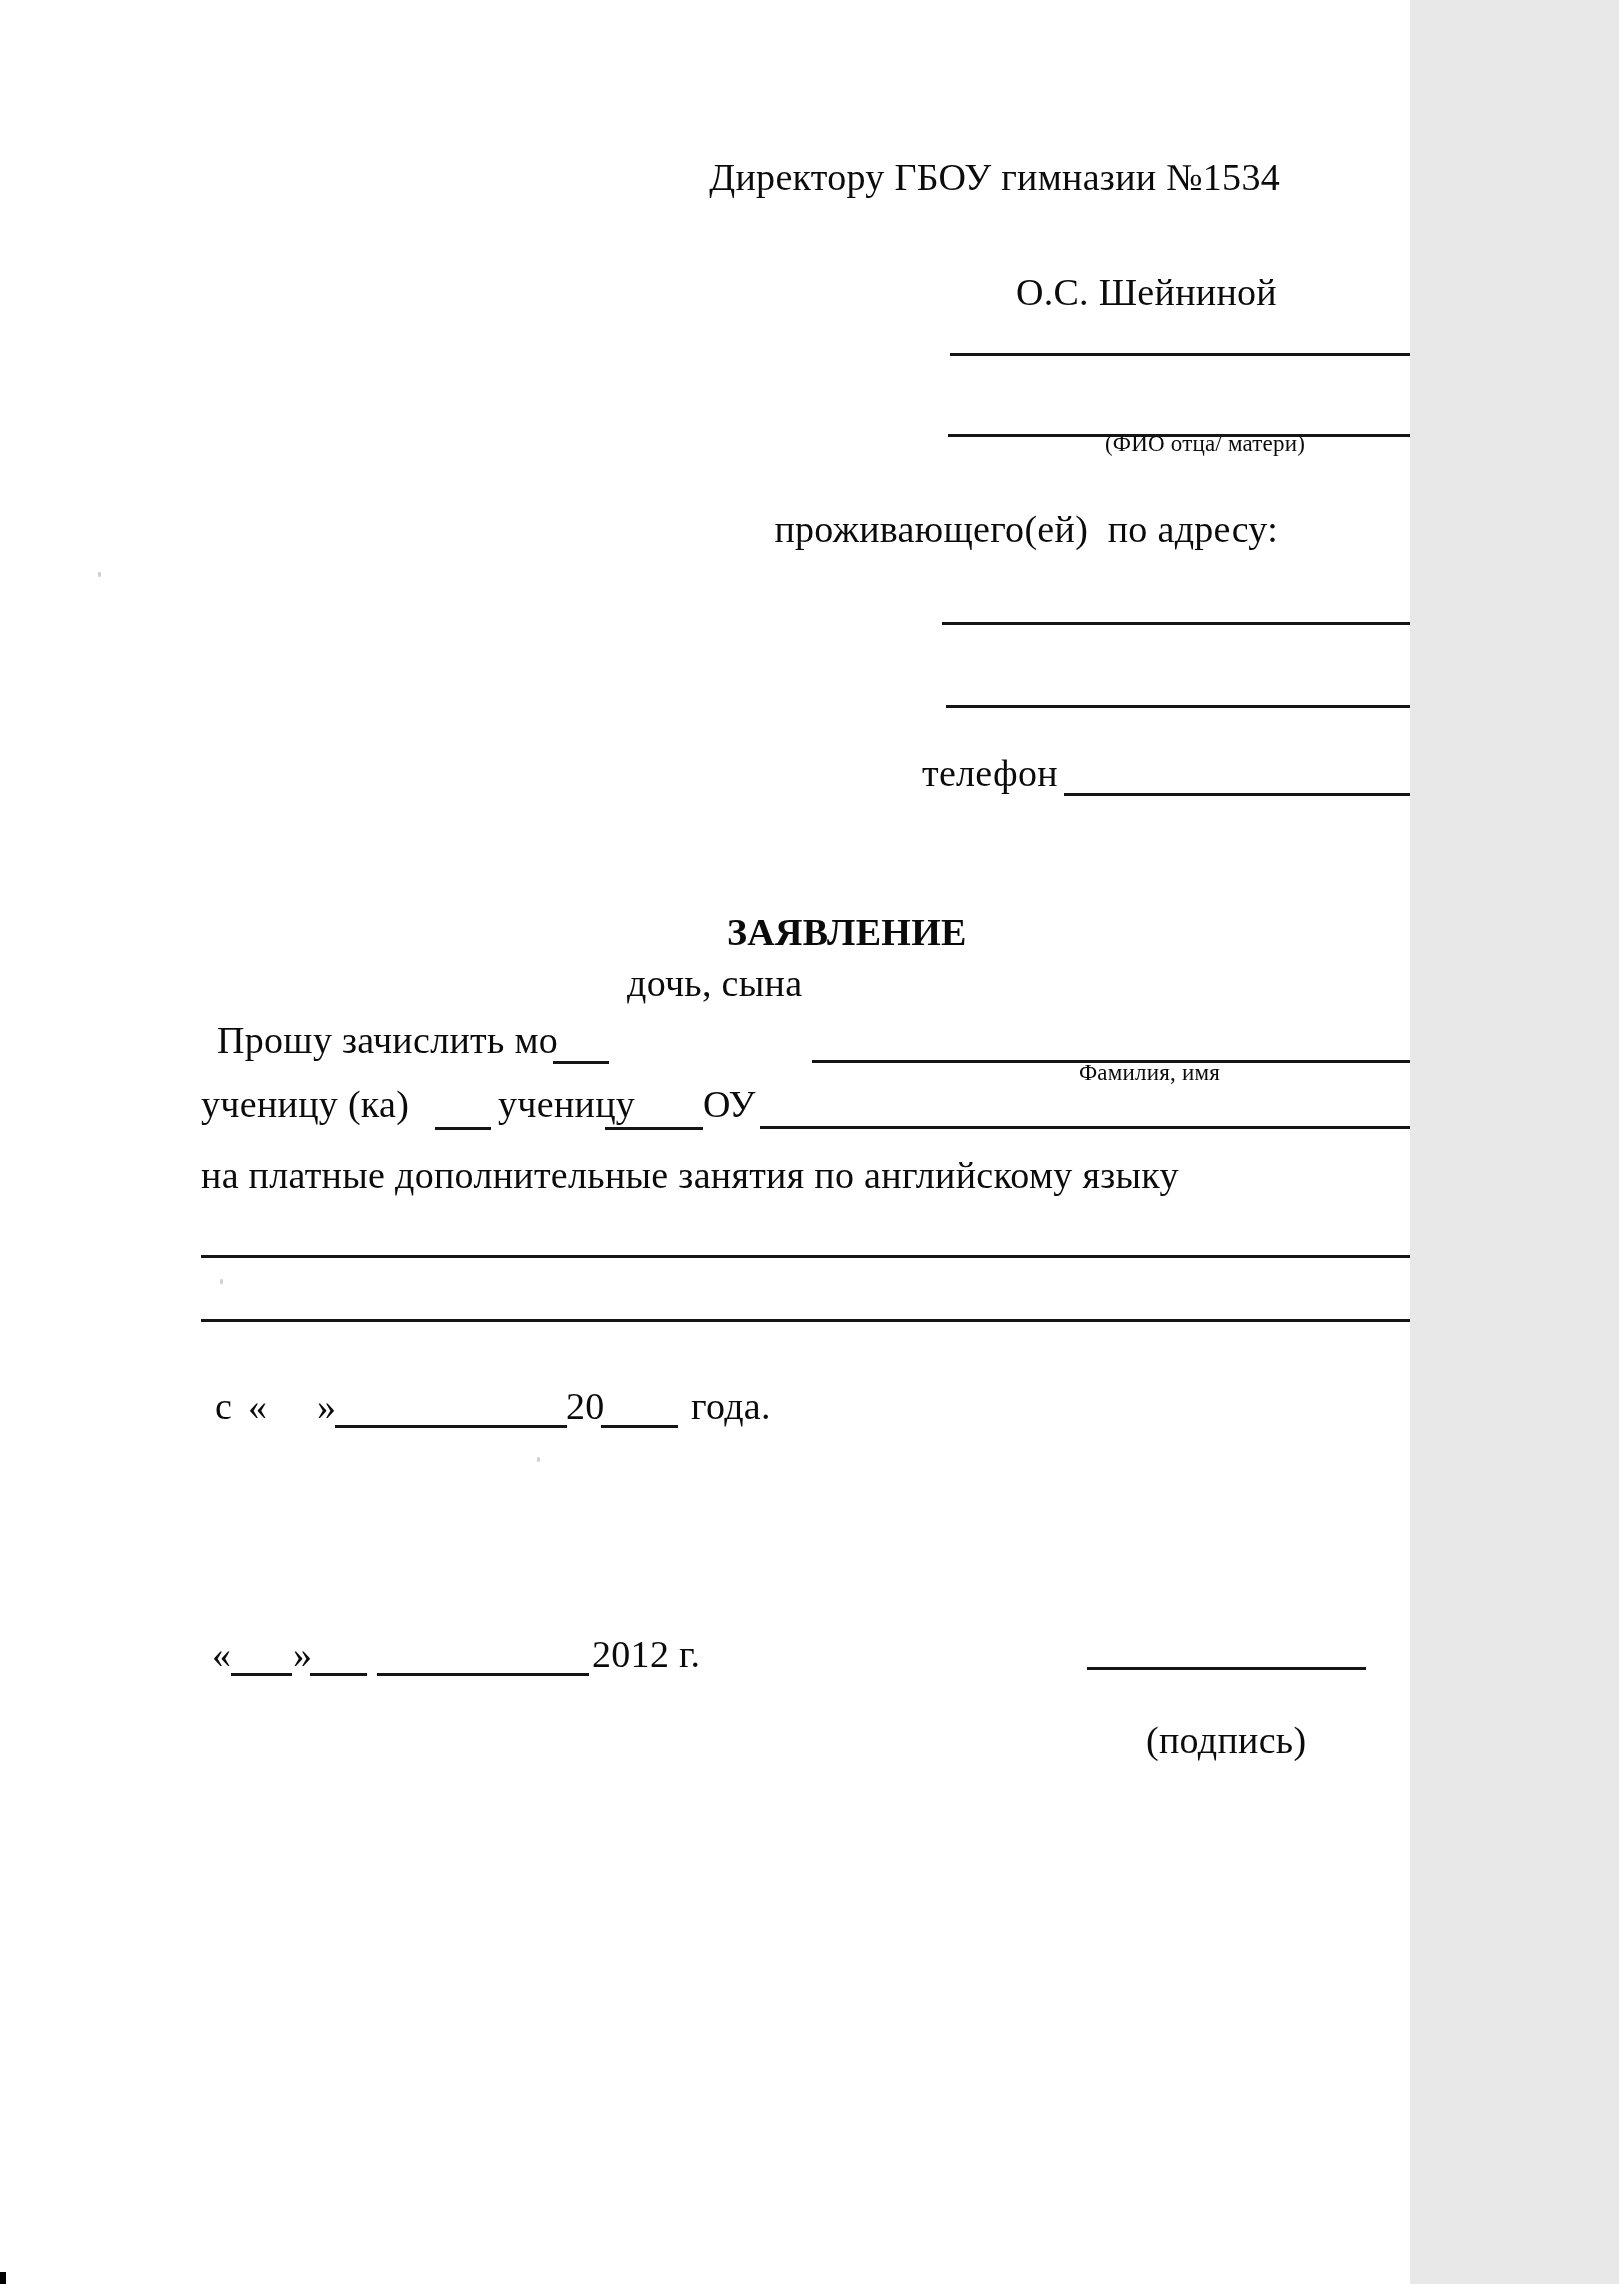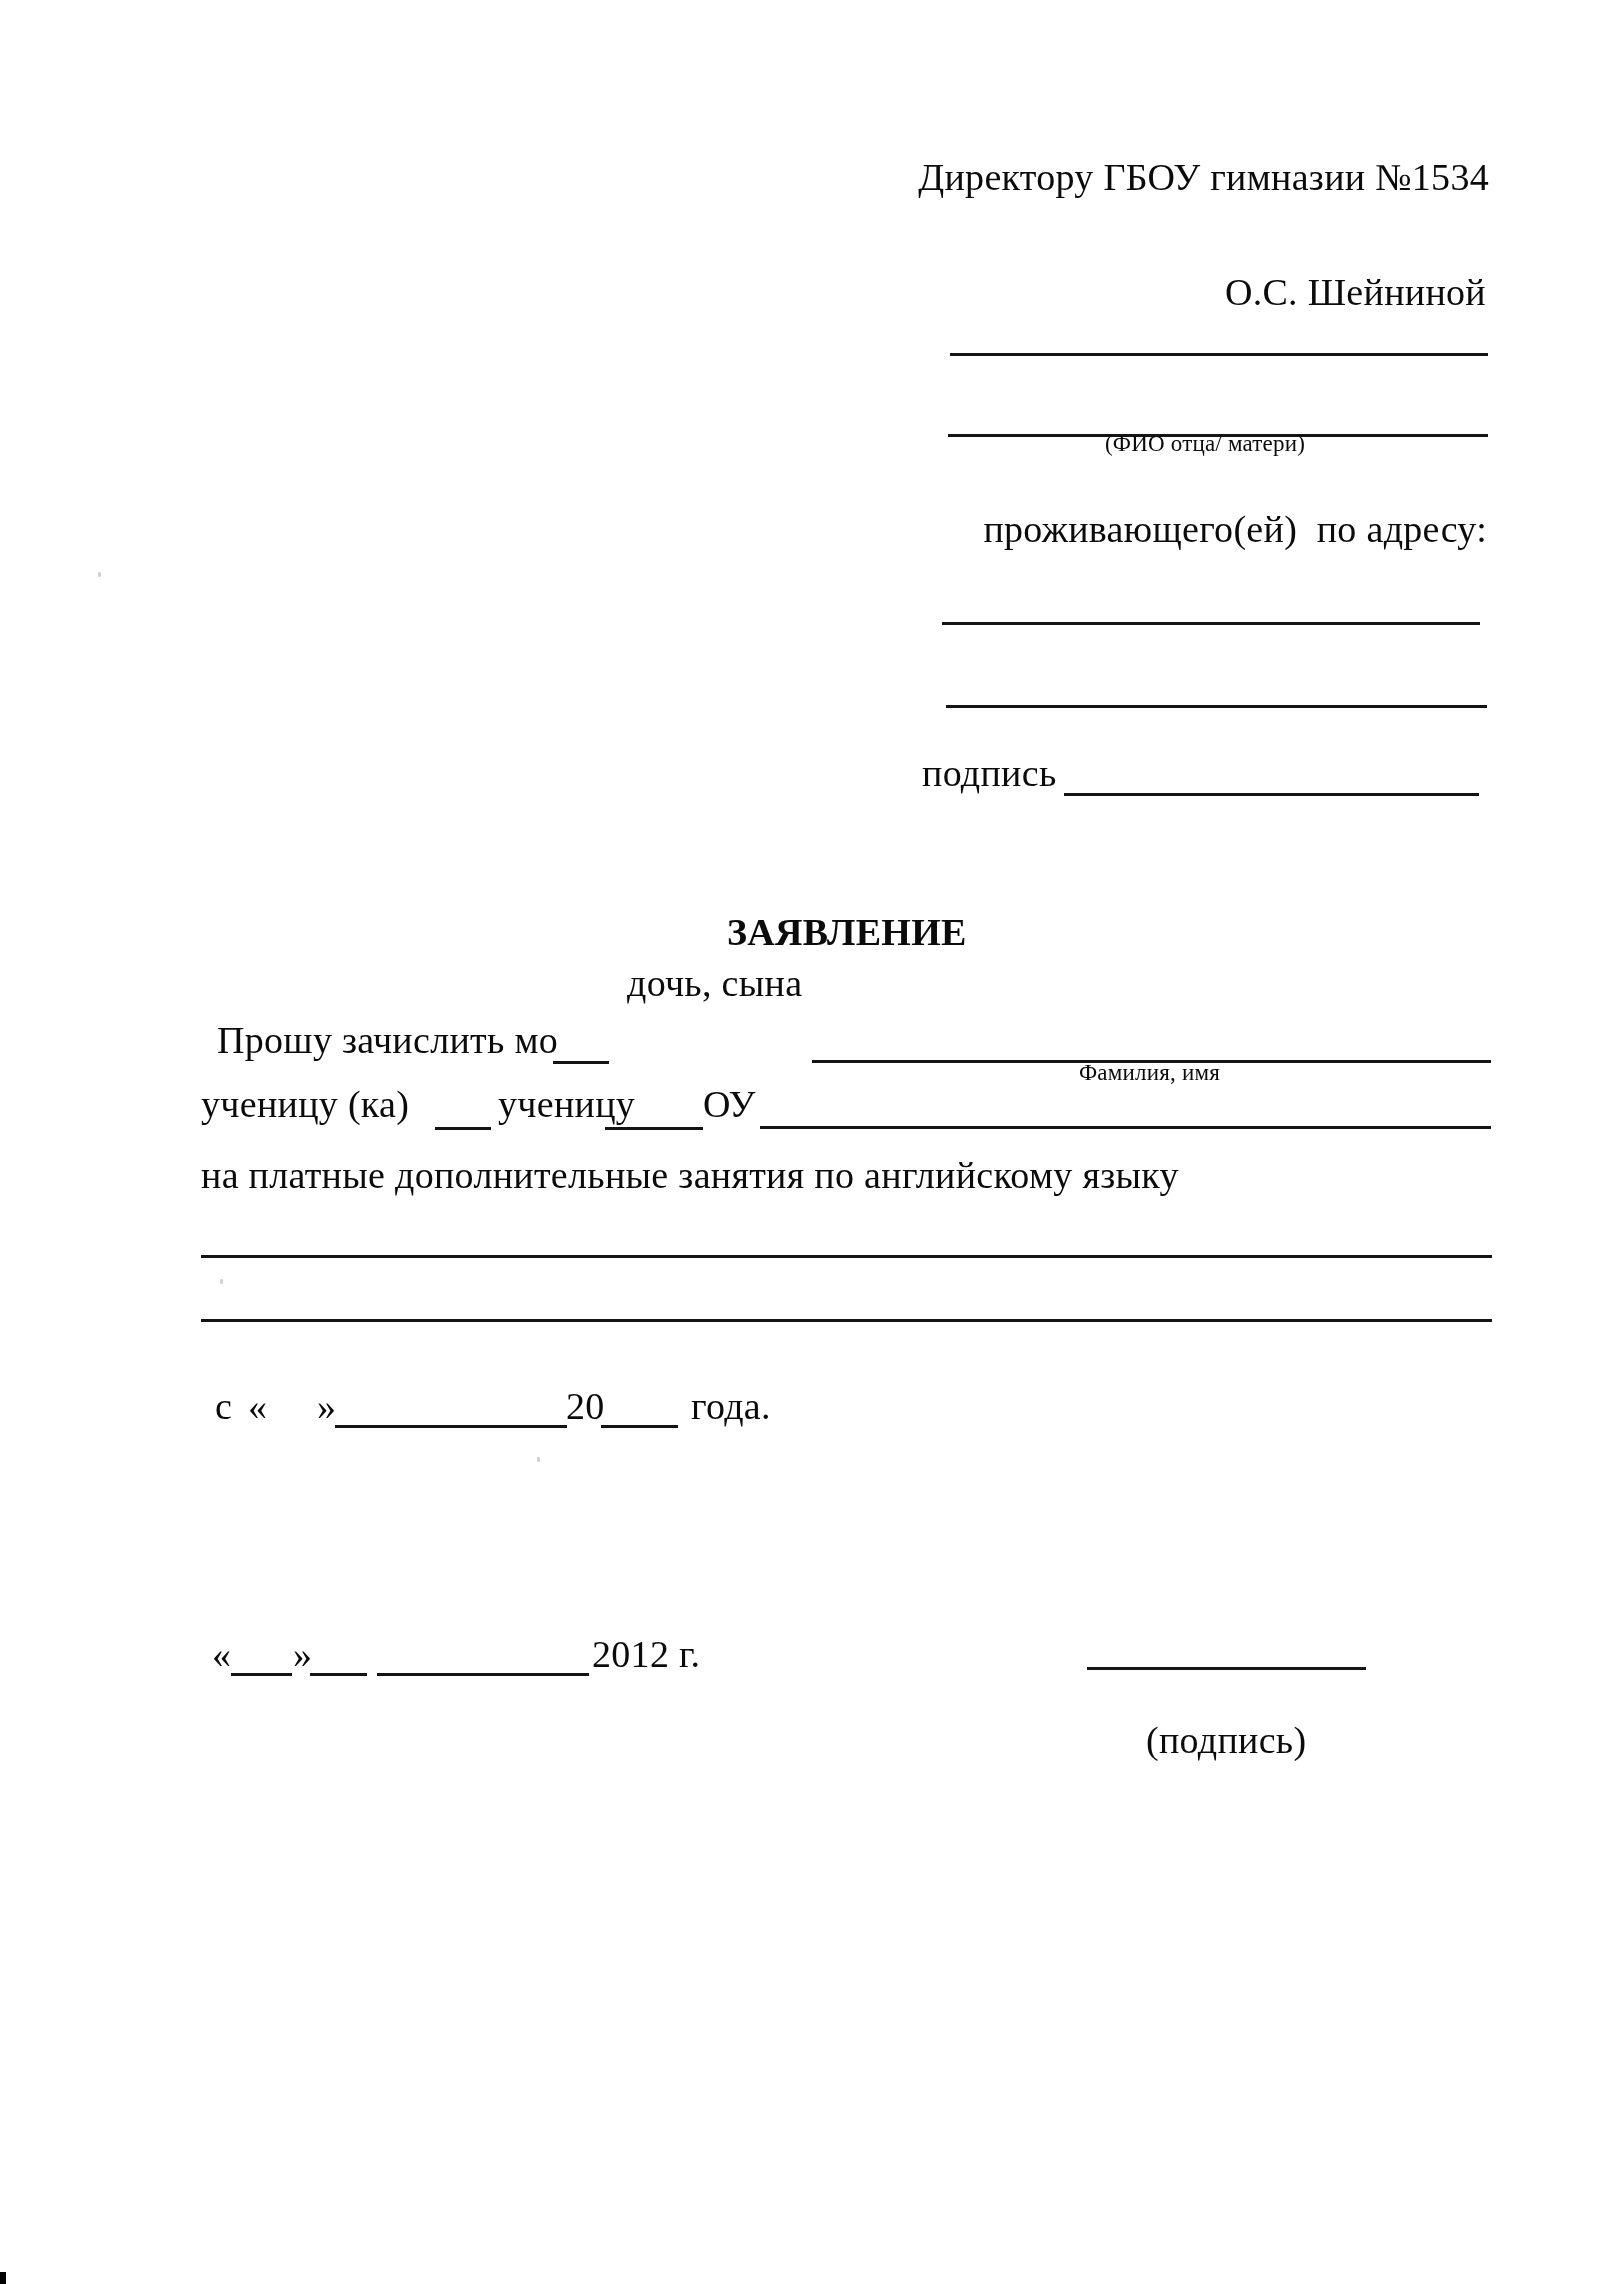--- a/index.html
+++ b/index.html
@@ -1,18 +1,18 @@
 <!DOCTYPE html>
 <html style="font-size:10.4px"><head>
 <meta charset="utf-8">
 <style>
   html,body { margin:0; padding:0; background:#e8e8e8; }
   .page {
     position:relative;
-    width:1619px; height:2284px;
+    width:1410px; height:2284px;
     background:#ffffff;
     overflow:hidden;
     font-family:"Liberation Serif","DejaVu Serif",serif;
     color:#0b0b0b;
   }
   .t {
     position:absolute;
     font-size:38px;
     line-height:1.0;
     white-space:pre;
@@ -55,21 +55,21 @@
   <div class="ln" style="left:948px; top:434px; width:540px;"></div>
 
   <div class="t small" style="top:432px; left:1105px;">(ФИО отца/ матери)</div>
 
   <div class="t" style="top:510px; right:132px;">проживающего(ей)  по адресу:</div>
 
   <div class="ln" style="left:942px; top:622px; width:538px;"></div>
 
   <div class="ln" style="left:946px; top:705px; width:541px;"></div>
 
-  <div class="t" style="top:754px; left:922px;">подпись</div>
+  <div class="t" style="top:754px; left:922px;">телефон</div>
 
   <div class="ln" style="left:1064px; top:793px; width:415px;"></div>
 
   <div class="t b" style="top:913px; left:727px;">ЗАЯВЛЕНИЕ</div>
 
   <div class="t" style="top:1021px; left:201px;margin-left:16px;">Прошу зачислить мо</div>
 
   <div class="ln ln5" style="left:553px; top:1061px; width:56px;"></div>
 
   <div class="t" style="top:964px; left:627px;">дочь, сына</div>

